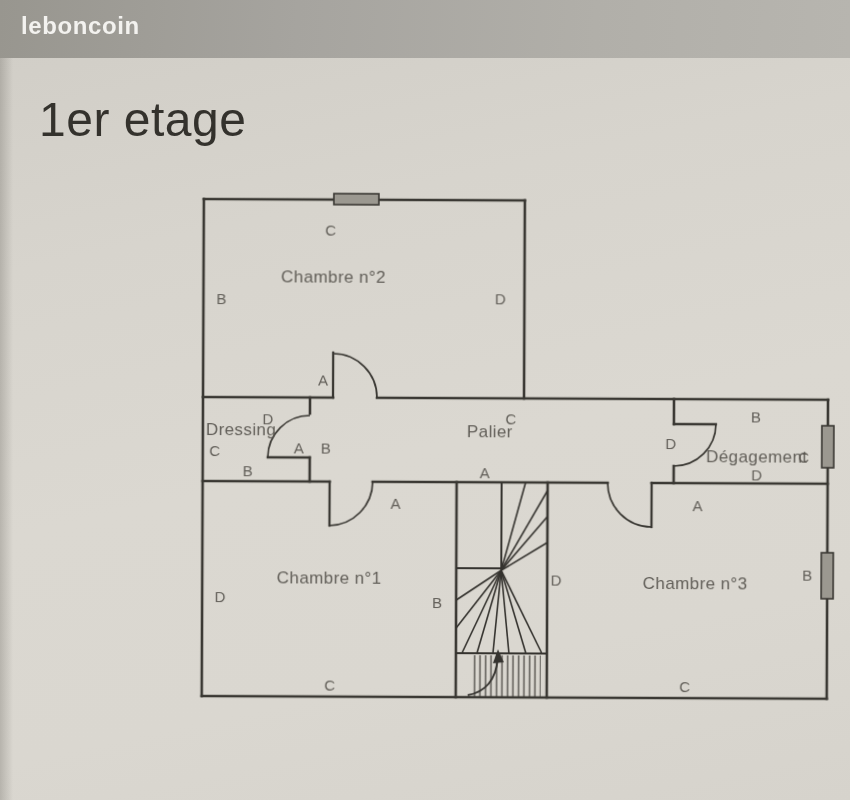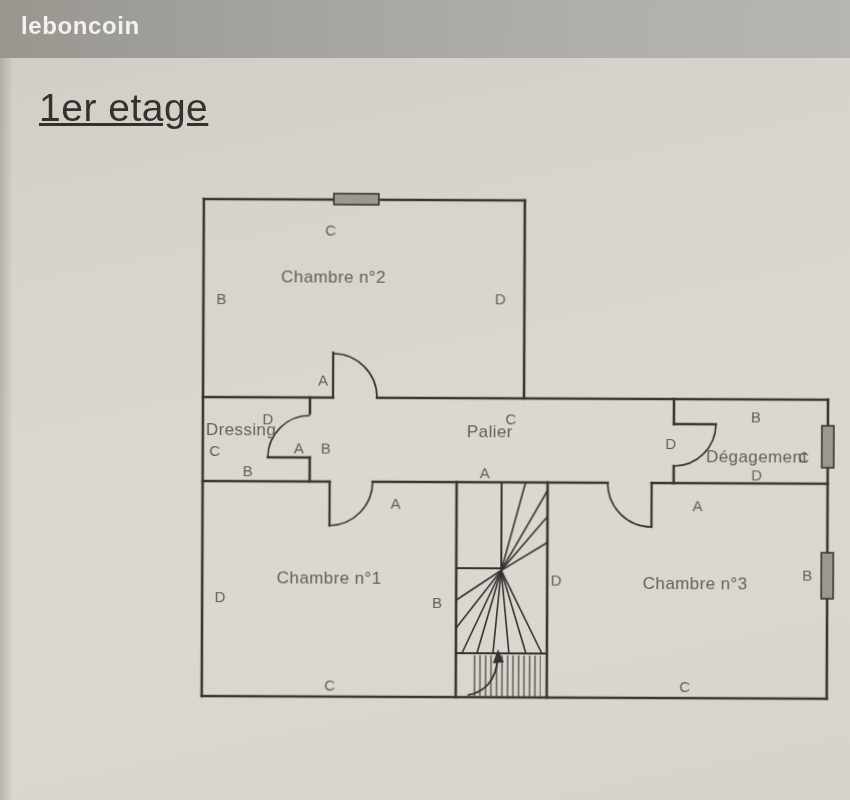--- a/index.html
+++ b/index.html
@@ -16,22 +16,22 @@
   .logo{
     position:absolute;left:21px;top:12px;
     font-size:24px;font-weight:600;letter-spacing:.6px;
     color:#f7f6f3;filter:blur(.4px);opacity:.96;
   }
   .edge-shadow{
     position:absolute;left:0;top:58px;width:13px;height:742px;
     background:linear-gradient(90deg,rgba(92,89,82,.28),rgba(92,89,82,0));
   }
   .title{
-    position:absolute;left:39px;top:86px;
-    font-size:39px;color:#34322d;letter-spacing:.5px;filter:blur(.3px);text-decoration:underline;
+    position:absolute;left:39px;top:92px;
+    font-size:48px;color:#34322d;letter-spacing:.5px;filter:blur(.3px);
   }
   svg.plan{position:absolute;left:0;top:0;filter:blur(.35px);transform:rotate(.25deg);}
   .wall{stroke:#3a3833;stroke-width:2.6;stroke-linecap:square;fill:none}
   .thin{stroke:#3a3833;stroke-width:1.7;fill:none}
   .leaf{stroke:#3a3833;stroke-width:2.3;stroke-linecap:square}
   .stair{stroke:#35332f;stroke-width:1.6}
   .stair2{stroke:#35332f;stroke-width:2}
   .win{fill:#9b9890;stroke:#3a3833;stroke-width:1.6}
   svg.plan text{fill:#514e48;opacity:.88}
   .lbl{font-size:15px}

